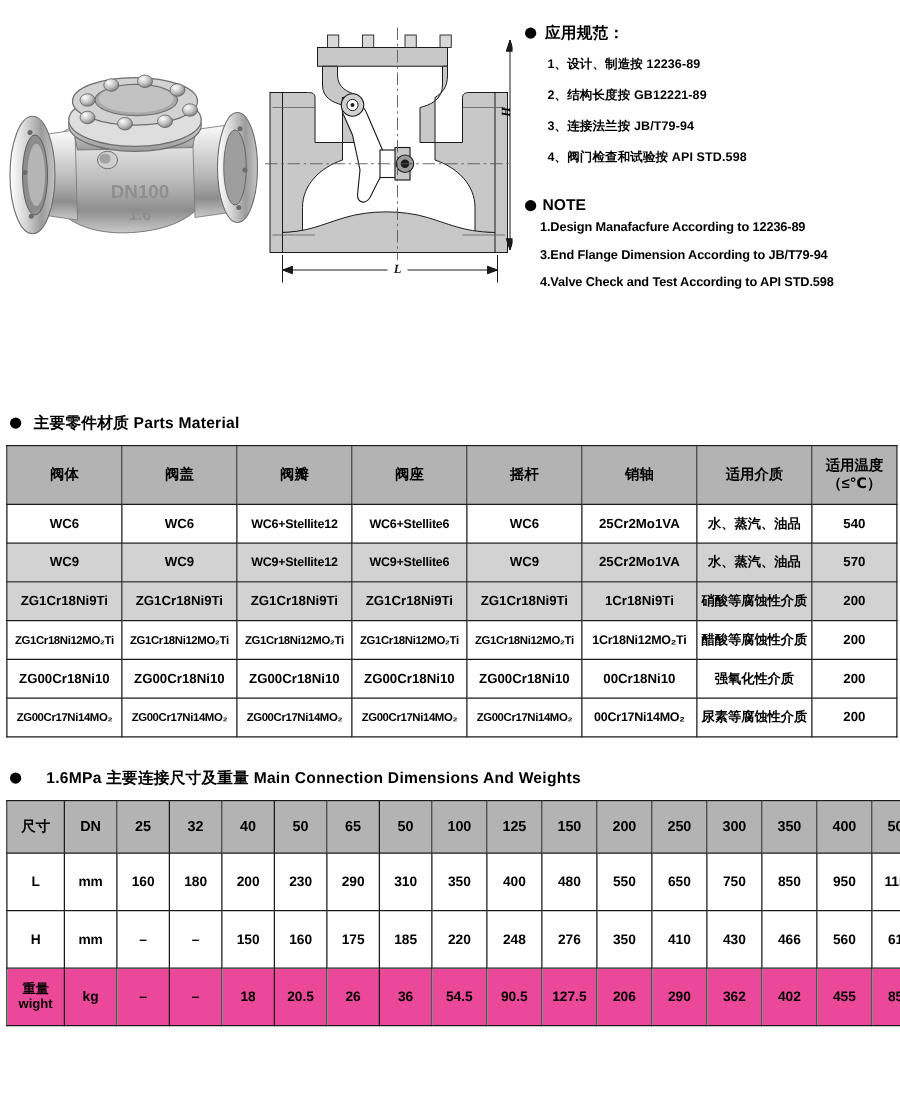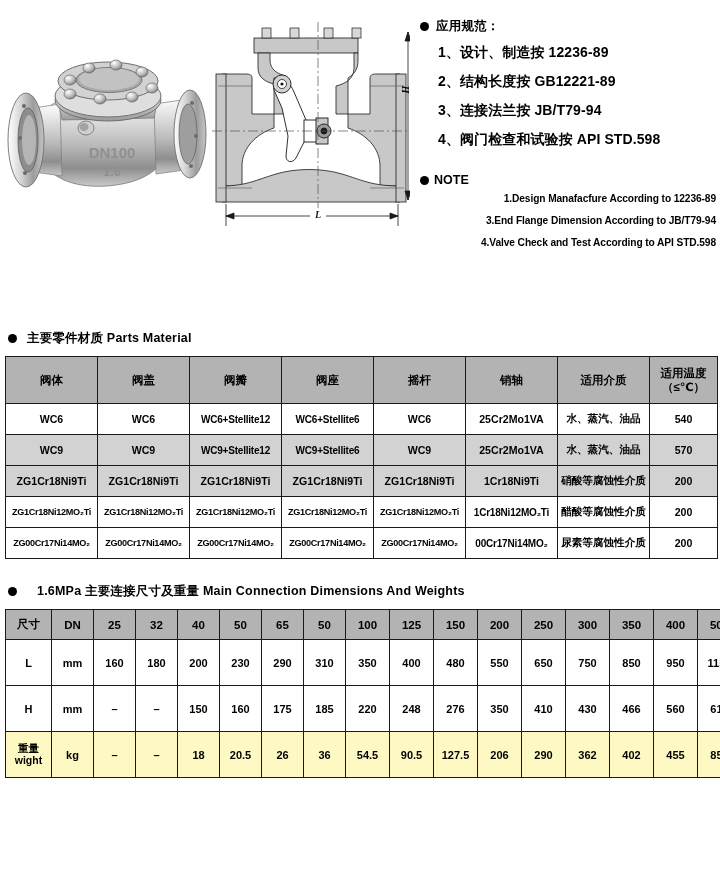--- a/index.html
+++ b/index.html
@@ -24,29 +24,29 @@
   .blk-title {
     display: flex; align-items: center; gap: 7px;
     font-size: 12.5px; font-weight: bold; letter-spacing: .2px;
   }
   .bullet {
     width: 9px; height: 9px; border-radius: 50%;
     background: #000; flex: 0 0 auto; display: inline-block;
   }
   .spec-list { margin: 9px 0 0 0; padding: 0; list-style: none; }
   .spec-list li {
-    font-size: 14px; font-weight: bold; letter-spacing: .1px;
+    font-size: 10px; font-weight: bold; letter-spacing: .1px;
     margin: 0 0 11px 18px; white-space: nowrap;
   }
 
   .note-head {
     display: flex; align-items: center; gap: 5px;
     font-size: 12.5px; font-weight: bold; margin-top: 24px;
   }
-  .note-list { margin: 6px 0 0 0; padding: 0; list-style: none; text-align: right; }
+  .note-list { margin: 6px 0 0 0; padding: 0; list-style: none; }
   .note-list li {
     font-size: 10.2px; font-weight: bold; letter-spacing: -.1px;
     margin: 0 0 11px 12px; white-space: nowrap;
   }
 
   
   .sec-head {
     display: flex; align-items: center; gap: 10px;
     font-size: 12.5px; font-weight: bold; letter-spacing: .2px;
     margin: 0 0 9px 8px;
@@ -74,23 +74,23 @@
 
   
   #parts-table { }
   #parts-table thead th { height: 47px; font-size: 11.5px; line-height: 1.25; }
   #parts-table tbody td { height: 31px; font-size: 10.6px; }
   #parts-table tbody tr.shaded td { background: #d2d2d2; }
   #parts-table tbody td.tight { font-size: 9.1px; letter-spacing: -.3px; }
   #parts-table tbody td.mid { font-size: 10px; letter-spacing: -.2px; }
 
   
-  #dims-table thead th { height: 30px; font-size: 11.5px; }
+  #dims-table thead th { height: 42px; font-size: 11.5px; }
   #dims-table tbody td { height: 46px; font-size: 11px; }
-  #dims-table tbody tr.shaded td { background: #fef9c3; }
+  #dims-table tbody tr.shaded td { background: #ec4899; }
   .wt-cn { display: block; font-size: 10.5px; line-height: 1.05; }
   .wt-en { display: block; font-size: 10.5px; line-height: 1.05; }
 </style>
 </head>
 <body>
 
 <div class="page">
 
   <div class="top">
 
@@ -335,20 +335,30 @@
         <td class="tight">ZG1Cr18Ni12MO₂Ti</td>
         <td class="tight">ZG1Cr18Ni12MO₂Ti</td>
         <td class="tight">ZG1Cr18Ni12MO₂Ti</td>
         <td class="tight">ZG1Cr18Ni12MO₂Ti</td>
         <td class="tight">ZG1Cr18Ni12MO₂Ti</td>
         <td class="mid">1Cr18Ni12MO₂Ti</td>
         <td>醋酸等腐蚀性介质</td>
         <td>200</td>
       </tr>
       <tr>
+        <td>ZG00Cr18Ni10</td>
+        <td>ZG00Cr18Ni10</td>
+        <td>ZG00Cr18Ni10</td>
+        <td>ZG00Cr18Ni10</td>
+        <td>ZG00Cr18Ni10</td>
+        <td>00Cr18Ni10</td>
+        <td>强氧化性介质</td>
+        <td>200</td>
+      </tr>
+      <tr>
         <td class="tight">ZG00Cr17Ni14MO₂</td>
         <td class="tight">ZG00Cr17Ni14MO₂</td>
         <td class="tight">ZG00Cr17Ni14MO₂</td>
         <td class="tight">ZG00Cr17Ni14MO₂</td>
         <td class="tight">ZG00Cr17Ni14MO₂</td>
         <td class="mid">00Cr17Ni14MO₂</td>
         <td>尿素等腐蚀性介质</td>
         <td>200</td>
       </tr>
     </tbody>

